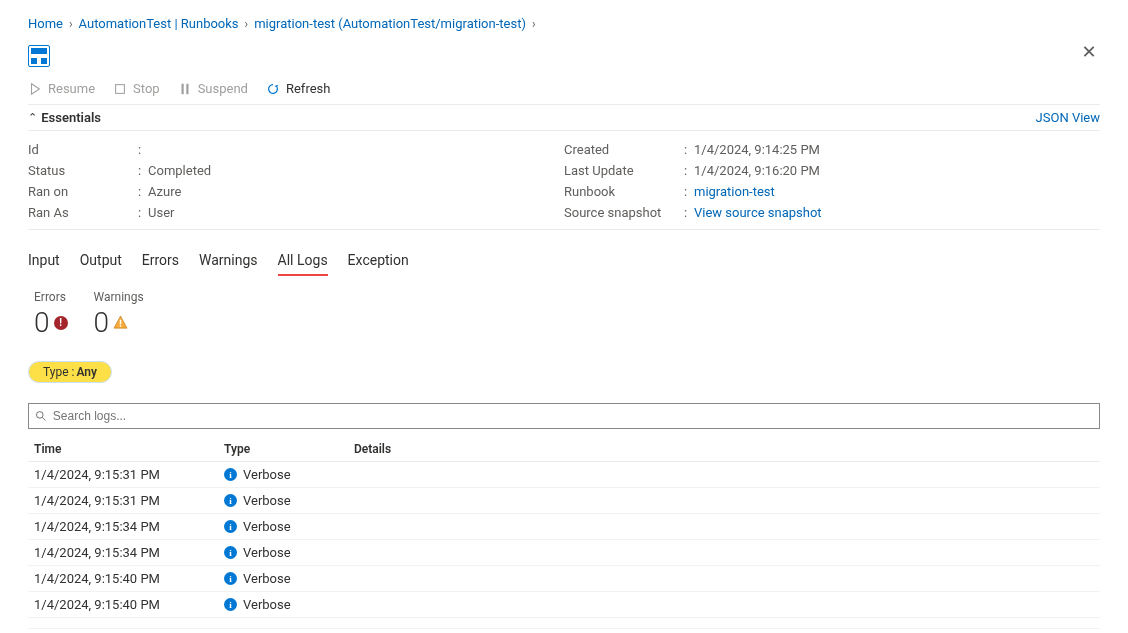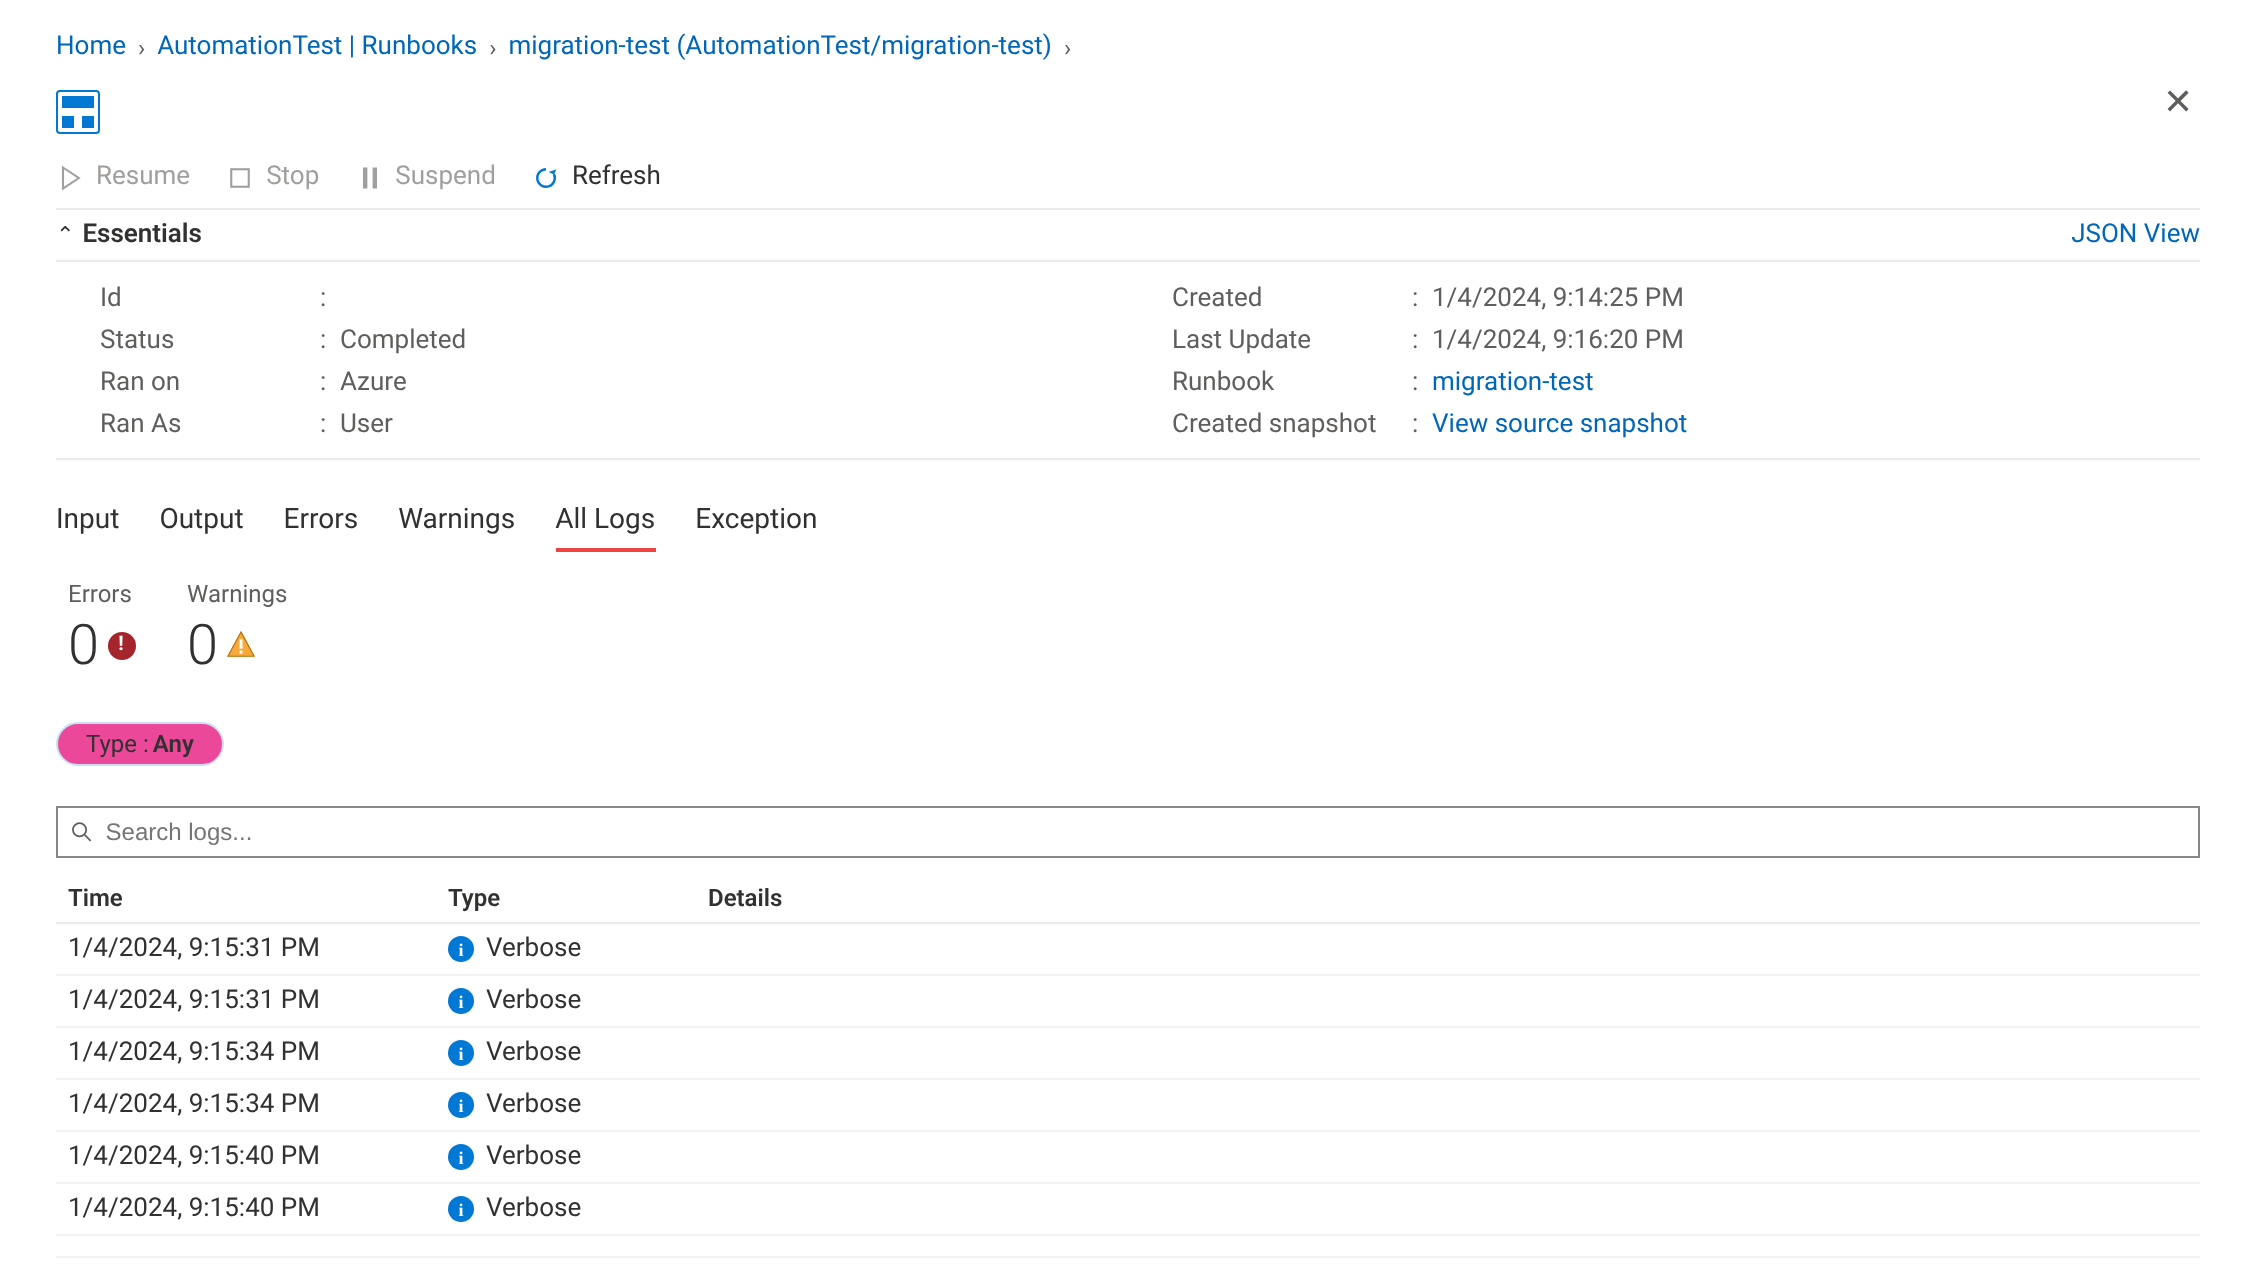--- a/index.html
+++ b/index.html
@@ -107,21 +107,21 @@
     font-size: 13px;
   }
   .essentials-head .chev { font-size: 11px; margin-right: 4px;}
   .json-view { margin-left: auto; color: #0067b8; cursor:pointer;}
   .essentials-body {
     display: flex;
     padding: 8px 0 6px 0;
     border-bottom: 1px solid #edebe9;
   }
   .ess-col { width: 50%; box-sizing: border-box; }
-  .ess-row { display: flex; padding: 3px 0; font-size: 13px; margin-left: 22px;}
+  .ess-row { display: flex; padding: 3px 0; font-size: 13px;}
   .ess-label { color: #605e5c; width: 110px; flex-shrink:0;}
   .ess-label.wide { width: 120px;}
   .ess-sep { color: #605e5c; width: 10px; flex-shrink:0;}
   .ess-val { color: #323130; }
   .ess-val a { color:#0067b8;}
 
   
   .tabs {
     display: flex;
     gap: 20px;
@@ -153,21 +153,21 @@
     background: #a4262c; color:#fff; font-size:10px; font-weight:bold;
     display:flex; align-items:center; justify-content:center;
   }
   .warn-icon svg { width:15px; height:15px; display:block;}
 
   
   .filter-pill {
     display: inline-flex;
     align-items: center;
     margin-top: 22px;
-    background: #ec4899;
+    background: #fde047;
     border: 1px solid #cbe0f4;
     border-radius: 14px;
     padding: 3px 14px;
     font-size: 12px;
   }
   .filter-pill .fk { color: #323130; }
   .filter-pill .fv { font-weight: 600; margin-left: 2px;}
 
   
   .search-row { margin-top: 20px; border-radius: 10px; }
@@ -319,21 +319,21 @@
       <span class="ess-label wide">Last Update</span>
       <span class="ess-sep">:</span>
       <span class="ess-val" style="color:#605e5c;">1/4/2024, 9:16:20 PM</span>
     </div>
     <div class="ess-row">
       <span class="ess-label wide">Runbook</span>
       <span class="ess-sep">:</span>
       <span class="ess-val"><a href="#">migration-test</a></span>
     </div>
     <div class="ess-row">
-      <span class="ess-label wide">Created snapshot</span>
+      <span class="ess-label wide">Source snapshot</span>
       <span class="ess-sep">:</span>
       <span class="ess-val"><a href="#">View source snapshot</a></span>
     </div>
   </div>
 </div>
 
 
 <div class="tabs">
   <div class="tab">Input</div>
   <div class="tab">Output</div>

